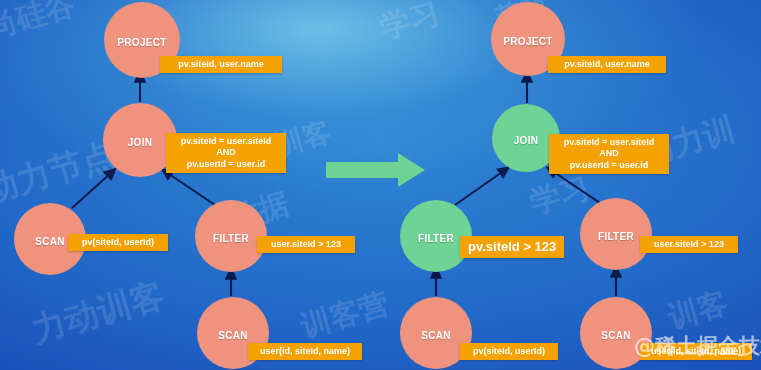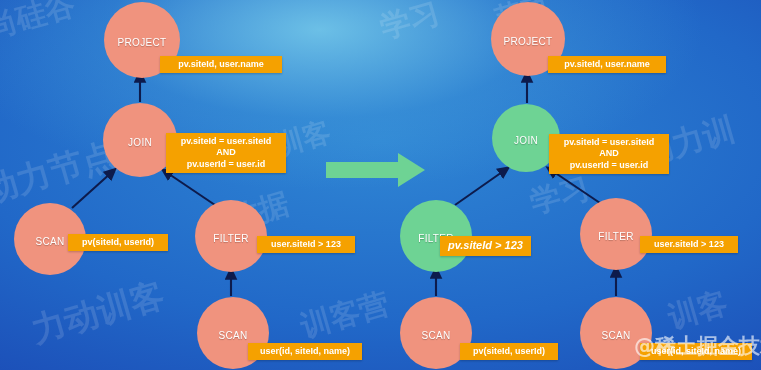--- a/index.html
+++ b/index.html
@@ -18,21 +18,21 @@
     position:absolute;pointer-events:none;user-select:none;
     color:rgba(255,255,255,0.13);
     font-weight:bold;white-space:nowrap;
     transform:rotate(-16deg);
     font-family:"DejaVu Sans",sans-serif;
   }
   svg.edges{position:absolute;left:0;top:0;width:761px;height:370px;overflow:visible;}
   .node{
     position:absolute;border-radius:50%;
     display:flex;align-items:center;justify-content:center;
-    color:#ffffff;font-weight:normal;letter-spacing:.3px;
+    color:#ffffff;font-weight:bold;letter-spacing:.3px;
     text-shadow:0 1px 1px rgba(0,0,0,0.25);
     box-sizing:border-box;
   }
   .node.salmon{background:#f0937e;}
   .node.green{background:#6ed394;}
   .node .lbl{position:relative;top:2px;}
   .tag{
     position:absolute;
     background:#f5a100;
     color:#ffffff;
@@ -144,21 +144,21 @@
         <span class="lbl">SCAN</span>
       </div>
       <div class="tag" style="left: 548px; top: 56px; min-width: 118px; font-size: 9px;">
         <div>pv.siteId, user.name</div>
       </div>
       <div class="tag multi" style="left: 549px; top: 134px; min-width: 120px; font-size: 9px;">
         <div>pv.siteId = user.siteId</div>
         <div>AND</div>
         <div>pv.userId = user.id</div>
       </div>
-      <div class="tag" style="left: 440px; top: 236px; min-width: 90px; font-size: 11px; font-style: italic;">
+      <div class="tag" style="left: 460px; top: 236px; min-width: 90px; font-size: 13px;">
         <div>pv.siteId &gt; 123</div>
       </div>
       <div class="tag" style="left: 640px; top: 236px; min-width: 98px; font-size: 9px;">
         <div>user.siteId &gt; 123</div>
       </div>
       <div class="tag" style="left: 460px; top: 343px; min-width: 98px; font-size: 9px;">
         <div>pv(siteId, userId)</div>
       </div>
       <div class="tag" style="left: 640px; top: 343px; min-width: 112px; font-size: 9px;">
         <div>user(id, siteId, name)</div>

